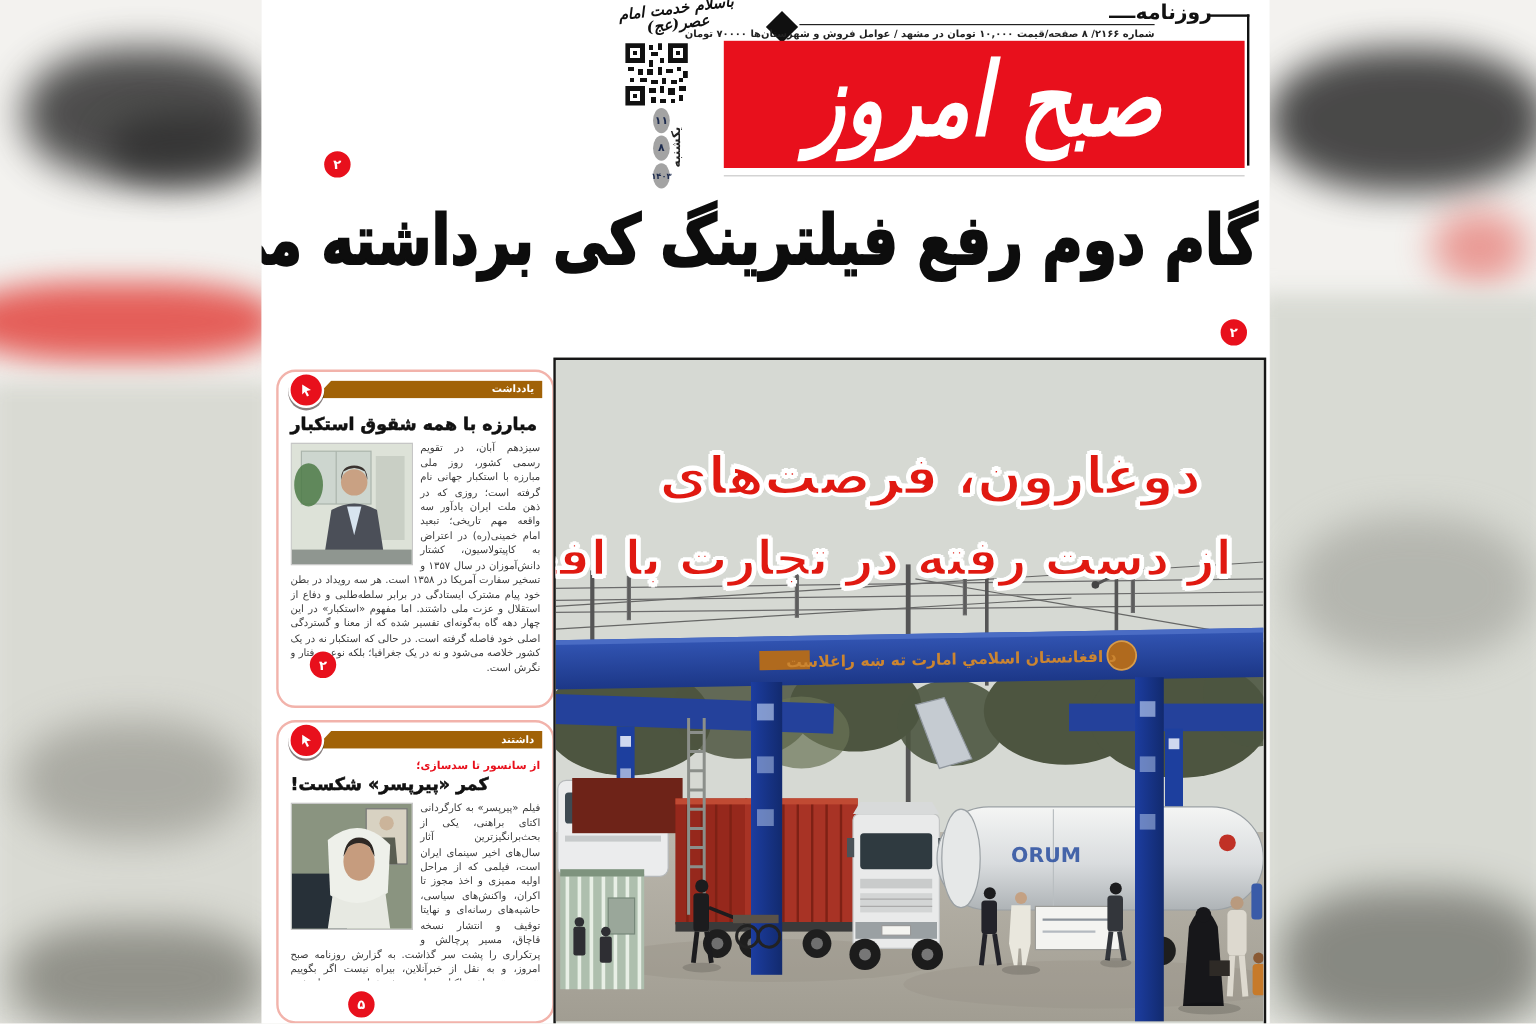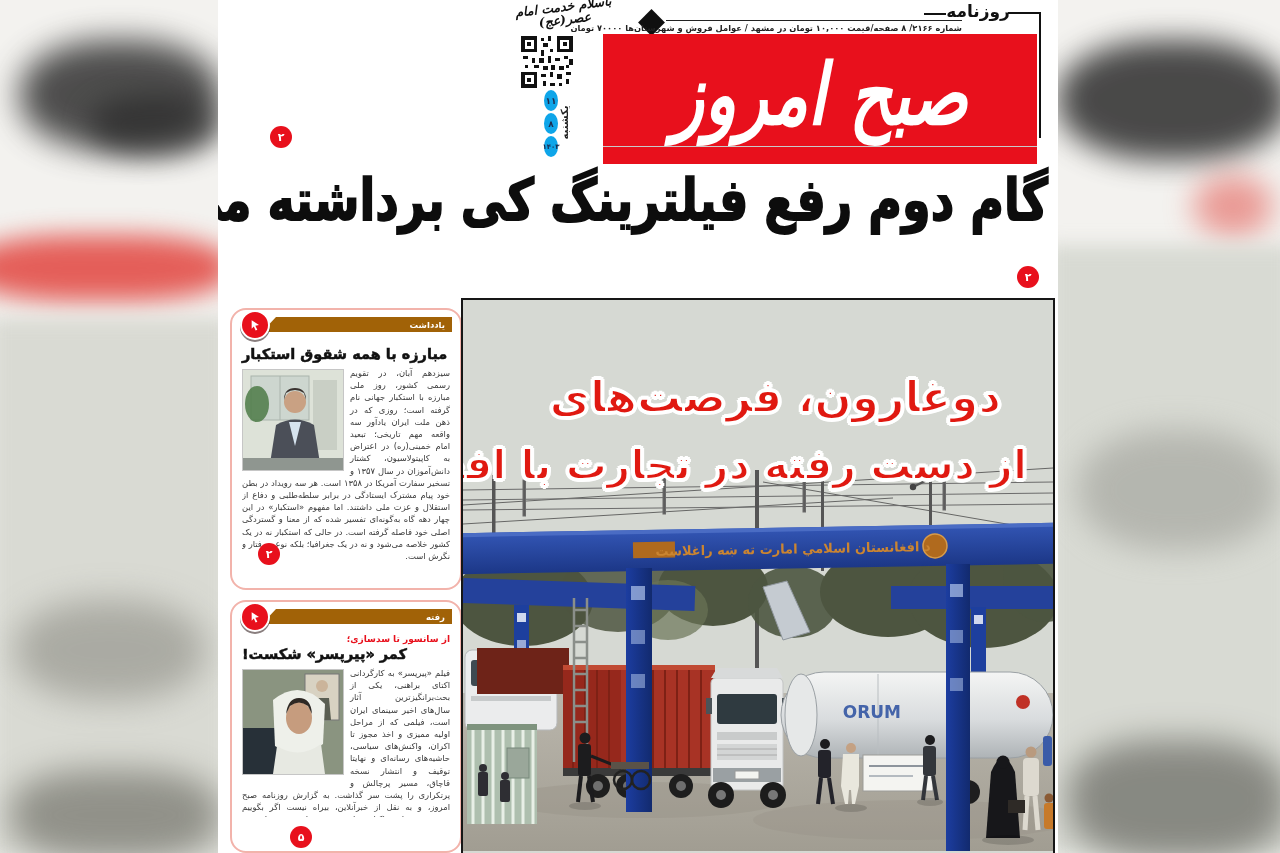--- a/index.html
+++ b/index.html
@@ -23,30 +23,30 @@
   .bracket-h{position:absolute;left:790px;top:12px;width:33px;height:0;border-top:2px solid #111;}
   .bracket-v{position:absolute;left:821px;top:12px;width:0;height:126px;border-left:2px solid #111;}
   .blessing{position:absolute;left:287px;top:0px;width:118px;font-family:"DejaVu Serif",serif;
             font-style:italic;font-size:12.5px;font-weight:bold;color:#111;transform:rotate(-7deg);
             text-align:center;line-height:13px;}
   .diamond{position:absolute;left:424px;top:13px;width:19px;height:19px;background:#101010;
            transform:rotate(45deg);}
   .issue-info{position:absolute;left:448px;top:20px;width:296px;border-top:1.6px solid #222;
               padding-top:2px;font-size:8.3px;font-weight:bold;color:#222;white-space:nowrap;
               text-align:right;direction:rtl;}
-  .logo{position:absolute;left:385px;top:34px;width:434px;height:130px;background:#e8101c;
+  .logo{position:absolute;left:385px;top:34px;width:434px;height:106px;background:#e8101c;
         display:flex;align-items:center;justify-content:center;overflow:visible;}
   .logo span{color:#fff;font-size:66px;font-weight:bold;font-style:italic;letter-spacing:-3px;
              transform:scaleY(1.28) translateY(-3px);white-space:nowrap;}
   .logo-underline{position:absolute;left:385px;top:146px;width:434px;border-top:1px solid #c9c9c9;}
 
   
   .qr{position:absolute;left:303px;top:36px;width:52px;height:52px;}
   .date-col{position:absolute;left:316px;top:90px;width:24px;}
-  .date-circle{width:14px;height:21px;border-radius:50%;background:#0ea5e9;color:#1d2b4e;
+  .date-circle{width:14px;height:21px;border-radius:50%;background:#a3a3a3;color:#1d2b4e;
                font-size:9px;font-weight:bold;display:flex;align-items:center;justify-content:center;
                margin-bottom:2px;}
   .date-circle.year{font-size:7px;}
   .weekday{position:absolute;left:316px;top:117px;font-size:10px;font-weight:bold;color:#222;
            transform:rotate(-90deg);transform-origin:center;white-space:nowrap;width:60px;
            text-align:center;}
 
   
   .tl-headline{position:absolute;left:12px;top:14px;width:258px;text-align:right;color:#0d0d0d;
                font-size:33px;font-weight:bold;line-height:48px;-webkit-text-stroke:1.1px #0d0d0d;}
@@ -211,21 +211,21 @@
           <rect x="0" y="88" width="100" height="12" fill="#8f9690"></rect>
         </svg>
         <span>سیزدهم آبان، در تقویم رسمی کشور، روز ملی مبارزه با استکبار جهانی نام گرفته است؛ روزی که در ذهن ملت ایران یادآور سه واقعه مهم تاریخی؛ تبعید امام خمینی(ره) در اعتراض به کاپیتولاسیون، کشتار دانش‌آموزان در سال ۱۳۵۷ و تسخیر سفارت آمریکا در ۱۳۵۸ است. هر سه رویداد در بطن خود پیام مشترک ایستادگی در برابر سلطه‌طلبی و دفاع از استقلال و عزت ملی داشتند. اما مفهوم «استکبار» در این چهار دهه گاه به‌گونه‌ای تفسیر شده که از معنا و گستردگی اصلی خود فاصله گرفته است. در حالی که استکبار نه در یک کشور خلاصه می‌شود و نه در یک جغرافیا؛ بلکه نوعی رفتار و نگرش است.</span>
       </p>
     </div>
     <div class="pbadge" style="left:26px;top:233px;">۲</div>
   </div>
 
   <div class="card" id="card2">
     <div class="bar">
-      <span>رفته</span>
+      <span>داشتند</span>
     </div>
     <div class="badge">
       <svg width="12" height="12" viewBox="0 0 18 18">
           <path d="M4,2 L15,9 L9.5,10.2 L12.5,16 L10,17.2 L7.2,11.4 L4,14.5 Z" fill="#fff"></path>
         </svg>
     </div>
     <div class="content">
       <div class="kicker">از سانسور تا سدسازی؛</div>
       <h3 class="art-title">کمر «پیرپسر» شکست!</h3>
       <p class="art-body">

